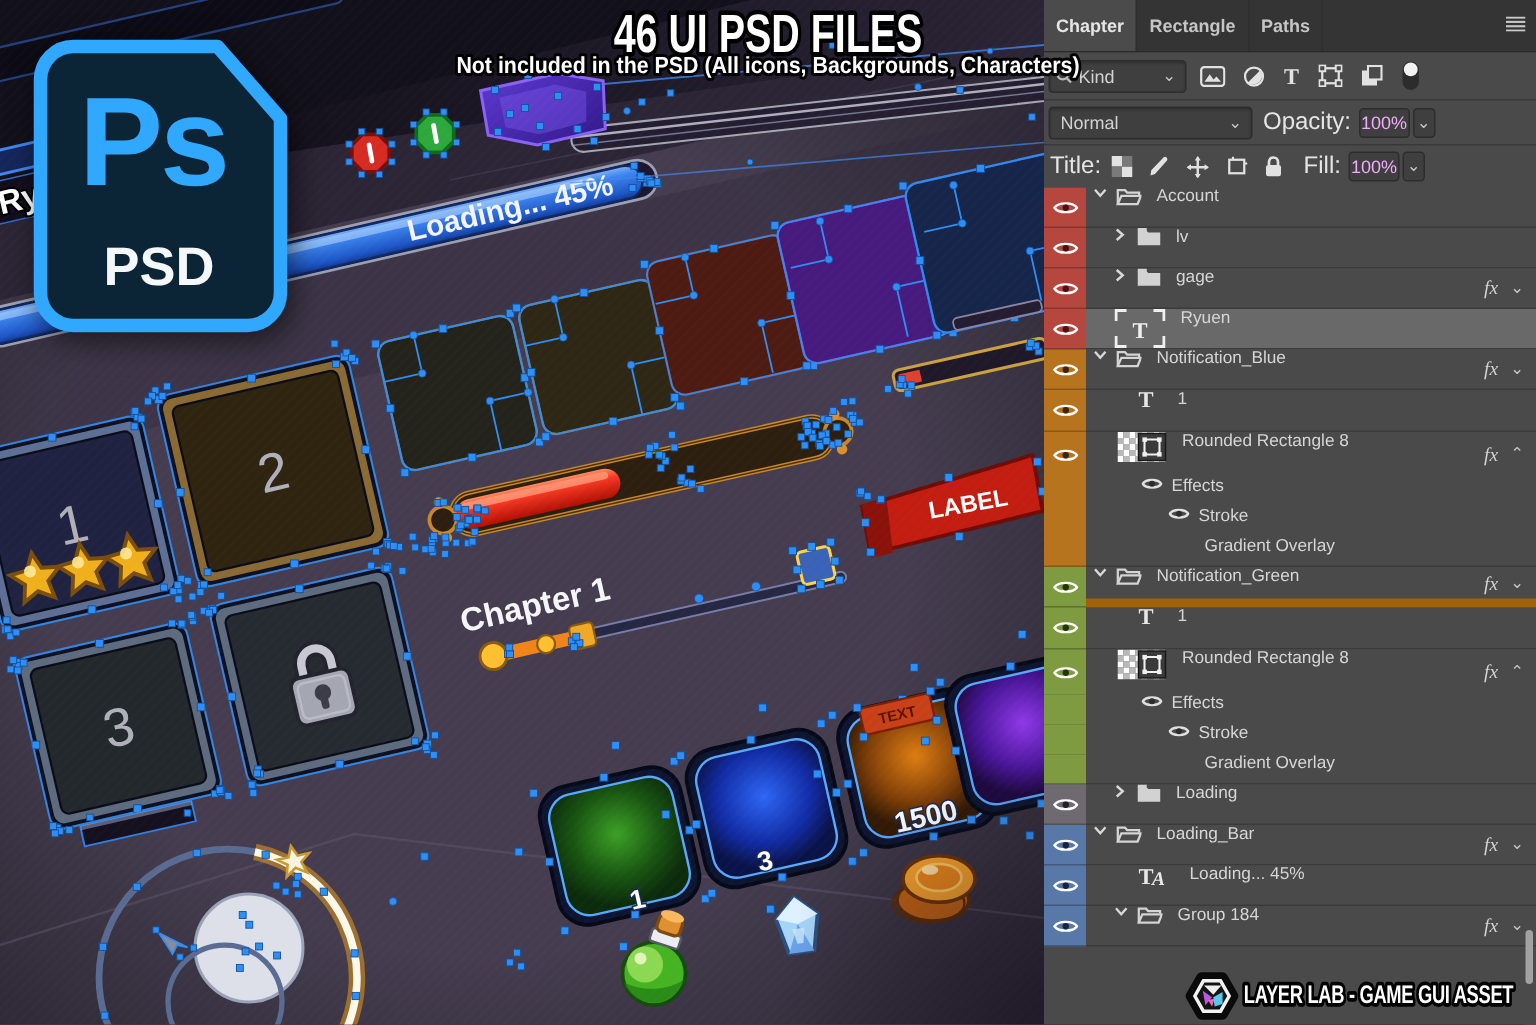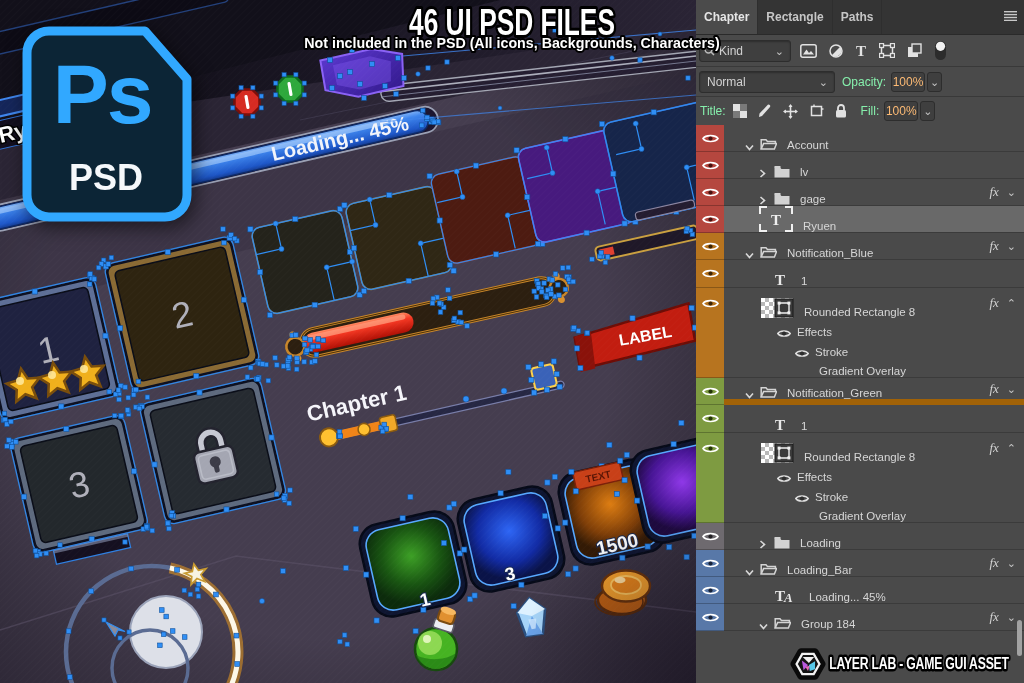--- a/index.html
+++ b/index.html
@@ -5,29 +5,29 @@
 html,body{width:1024px;height:683px;overflow:hidden;background:#3a3a3a;font-family:"Liberation Sans",sans-serif}
 #stage{position:relative;width:1024px;height:683px}
 #panel{position:absolute;left:696px;top:0;width:328px;height:683px;background:#4a4a4a}
 #tabbar{position:relative;height:35px;background:#343434;border-bottom:1px solid #2a2a2a;display:flex;align-items:stretch}
 .tab{padding:0 8px;display:flex;align-items:center;font-size:12px;font-weight:bold;color:#c6c6c6;border-right:1px solid #2e2e2e}
 .tab.active{background:#4b4b4b;color:#e6e6e6}
 #hamb{position:absolute;right:7px;top:11px}
 .ctlrow{display:flex;align-items:center;background:#4a4a4a;position:relative}
 .combo{height:22px;background:#3f3f3f;border:1px solid #2d2d2d;border-radius:3px;display:flex;align-items:center;font-size:12px;color:#d2d2d2;position:relative;box-shadow:inset 0 1px 2px rgba(0,0,0,0.3)}
 .combo .chev{margin-left:auto;margin-right:6px;font-size:11px;color:#c5c5c5;line-height:8px}
-.lbl{font-size:12px;color:#86efac}
-.valbox{width:34px;height:20px;background:#3f3f3f;border:1px solid #2d2d2d;border-radius:3px;margin-left:5px;font-size:12px;color:#fdba74;display:flex;align-items:center;justify-content:center}
+.lbl{font-size:16px;color:#e5e5e5}
+.valbox{width:34px;height:20px;background:#3f3f3f;border:1px solid #2d2d2d;border-radius:3px;margin-left:5px;font-size:12px;color:#f0abfc;display:flex;align-items:center;justify-content:center}
 .chevbox{width:15px;height:20px;background:#3f3f3f;border:1px solid #2d2d2d;border-radius:3px;margin-left:2px;font-size:11px;color:#c5c5c5;display:flex;align-items:center;justify-content:center;line-height:8px}
 #fics{display:flex;align-items:center;margin-left:9px;gap:12px}
 .fic{display:block}
 #lics{display:flex;align-items:center;margin-left:7px;gap:11px}
 .lrow{display:flex;width:100%}
 .chip{width:28px;flex:none;display:flex;align-items:center;justify-content:center}
-.rc{flex:1;display:flex;align-items:flex-end;padding-left:21px;position:relative}
+.rc{flex:1;display:flex;align-items:flex-start;padding-left:5px;position:relative}
 .nm{font-size:11.5px;color:#d6d6d6;white-space:nowrap}
 .sp6{width:6px;flex:none}.sp8{width:8px;flex:none}.sp10{width:10px;flex:none}.sp12{width:12px;flex:none}.sp14{width:14px;flex:none}.sp16{width:16px;flex:none}.sp28{width:28px;flex:none}.sp30{width:30px;flex:none}.sp32{width:32px;flex:none}.sp50{width:50px;flex:none}.sp74{width:74px;flex:none}
 .fx{position:absolute;right:8px;top:50%;transform:translateY(-50%);display:flex;align-items:center;gap:8px}
 .fx i{font-family:"Liberation Serif",serif;font-size:13px;color:#d2d2d2}
 .fxc{font-size:11px;color:#c5c5c5;line-height:8px}
 </style></head>
 <body>
 <div id="stage">
 <svg width="696" height="683" viewBox="0 0 696 683" style="position:absolute;left:0;top:0">
       <defs>

